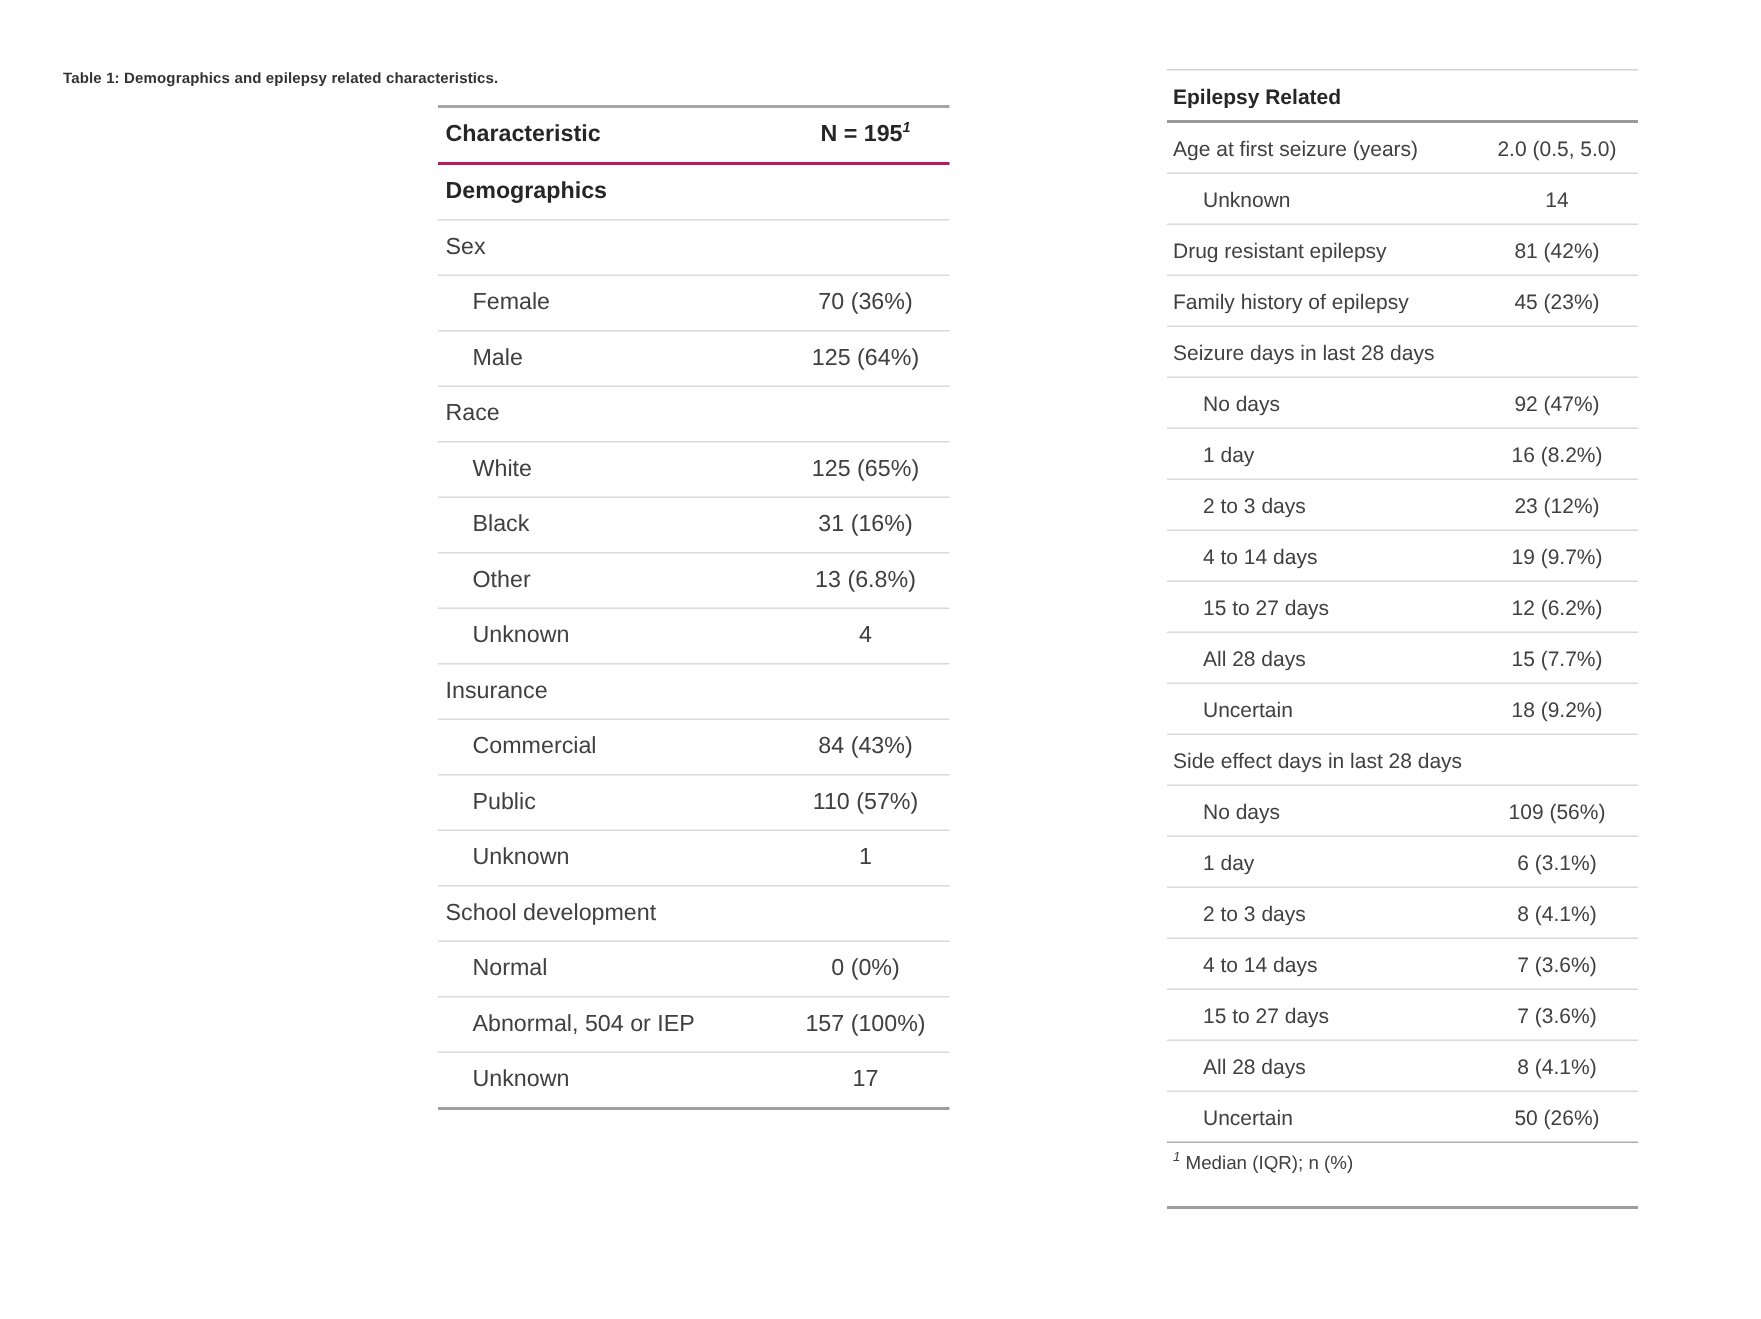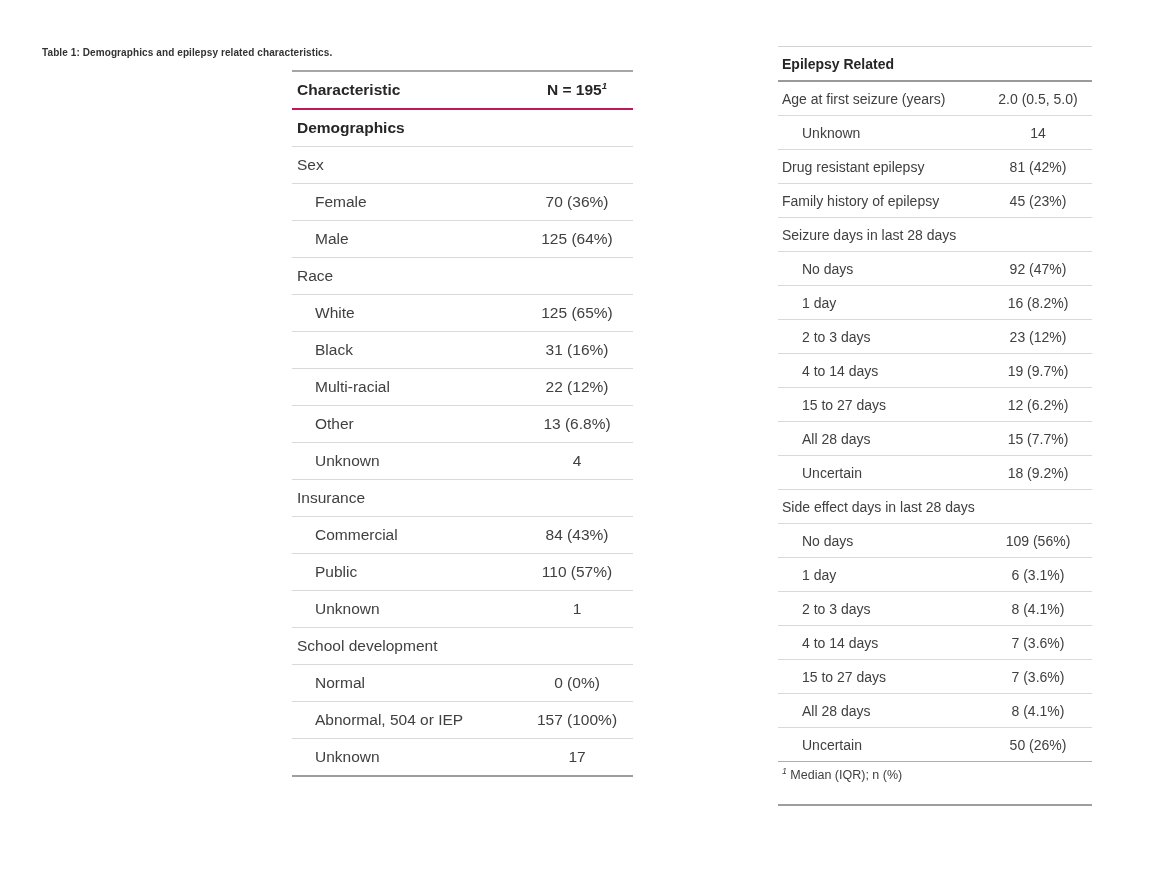--- a/index.html
+++ b/index.html
@@ -129,24 +129,20 @@
         </div>
         <div class="trow indent">
           <span class="td-label">White</span>
           <span class="td-value">125 (65%)</span>
         </div>
         <div class="trow indent">
           <span class="td-label">Black</span>
           <span class="td-value">31 (16%)</span>
         </div>
         <div class="trow indent">
-          <span class="td-label">Multi-racial</span>
-          <span class="td-value">22 (12%)</span>
-        </div>
-        <div class="trow indent">
           <span class="td-label">Other</span>
           <span class="td-value">13 (6.8%)</span>
         </div>
         <div class="trow indent">
           <span class="td-label">Unknown</span>
           <span class="td-value">4</span>
         </div>
         <div class="trow">
           <span class="td-label">Insurance</span>
           <span class="td-value"></span>

